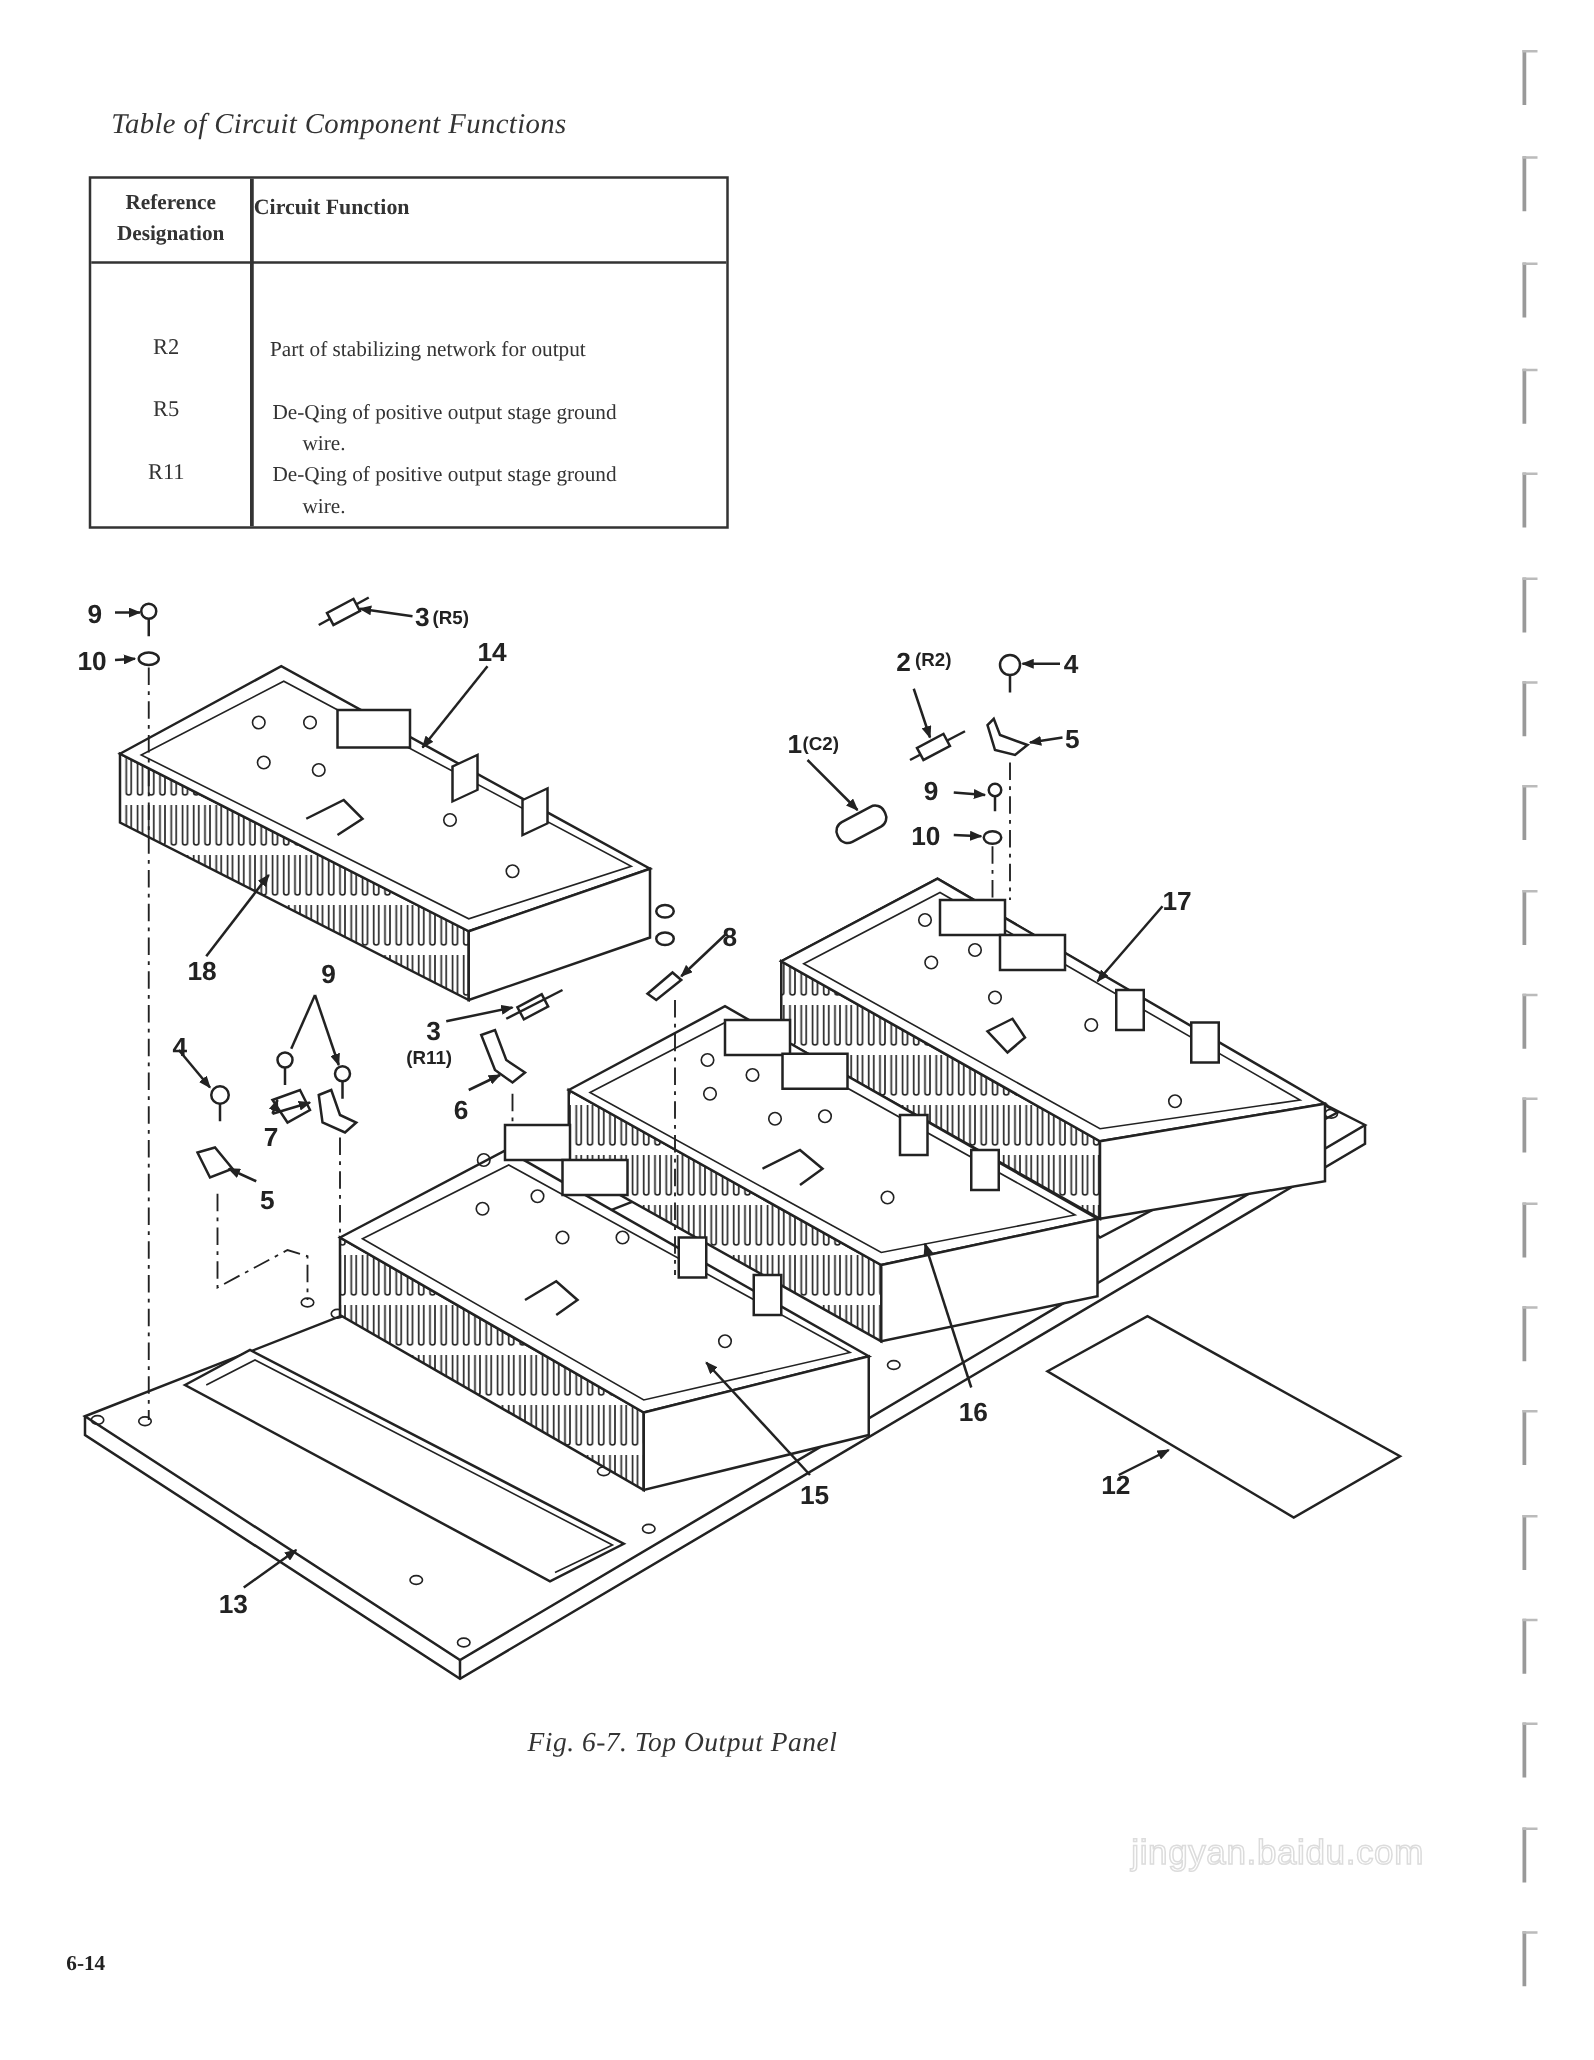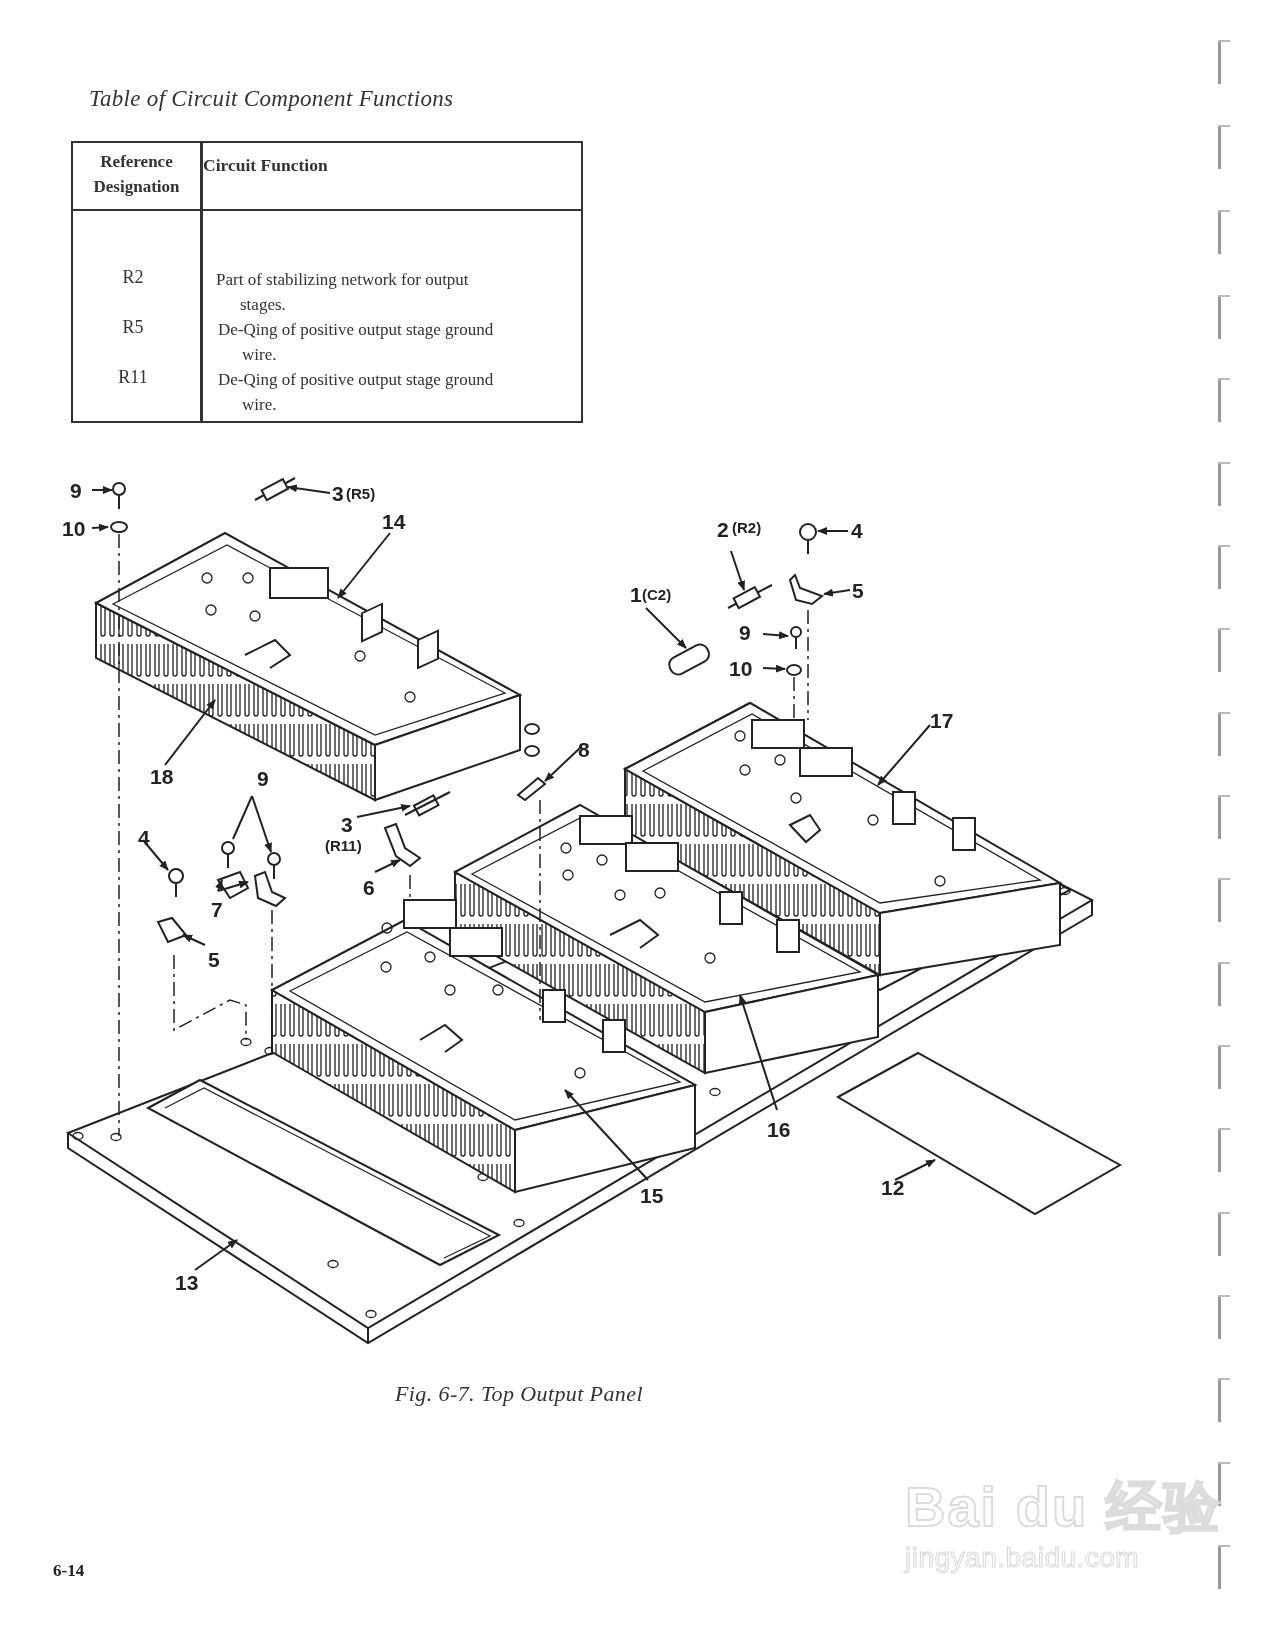--- a/index.html
+++ b/index.html
@@ -10,21 +10,21 @@
   #func-table { position:absolute; left:71px; top:141px; width:512px; height:282px; border:2.5px solid #333; box-sizing:border-box; }
   #func-table .hdr { position:absolute; left:0; top:0; right:0; height:66px; border-bottom:2.5px solid #333; }
   #func-table .vline { position:absolute; left:127px; top:0; bottom:0; width:2.5px; background:#333; }
   .hdr-ref { position:absolute; left:0; width:127px; top:6px; text-align:center; font-weight:bold; font-size:17px; line-height:25px; color:#333; }
   .hdr-fn { position:absolute; left:130px; right:0; top:12px; text-align:left; font-weight:bold; font-size:17.5px; color:#333; }
   .row { position:absolute; left:0; right:0; height:50px; }
   .ref { position:absolute; left:0; width:120px; text-align:center; font-size:18px; color:#333; top:0; }
   .fn { position:absolute; left:143px; right:8px; font-size:17px; line-height:25px; color:#333; top:0; }
   .fn .l2 { display:block; padding-left:24px; }
   #figure { position:absolute; left:0; top:440px; }
-  #caption { position:absolute; left:395px; top:1381px; font-size:22px; font-style:italic; color:#333; letter-spacing:0.4px; }
+  #caption { position:absolute; left:422px; top:1381px; font-size:22px; font-style:italic; color:#333; letter-spacing:0.4px; }
   #page-num { position:absolute; left:53px; top:1561px; font-size:17px; font-weight:bold; color:#222; }
   .binder { position:absolute; left:1218px; width:3px; background:#999; height:44px; }
   .binder::before { content:""; position:absolute; left:0; top:0; width:12px; height:2px; background:#bbb; }
   #watermark { position:absolute; left:905px; top:1470px; color:#e6e6e6; }
   #watermark .brand { font-size:56px; font-weight:bold; letter-spacing:2px; -webkit-text-stroke:2px #dcdcdc; color:#fff; }
   #watermark .url { font-size:28px; -webkit-text-stroke:1.2px #dcdcdc; color:#fff; display:block; margin-top:-4px; letter-spacing:0.5px; }
   .lbl { font-family:"Liberation Sans","DejaVu Sans",sans-serif; font-weight:bold; fill:#222; font-size:21px; }
   .lbl-sub { font-family:"Liberation Sans","DejaVu Sans",sans-serif; font-weight:bold; fill:#222; font-size:15px; }
   .ln { stroke:#222; stroke-width:2; fill:none; }
   .ln-thin { stroke:#222; stroke-width:1.3; fill:none; }
@@ -41,21 +41,21 @@
     <div class="hdr-ref">
       <span>Reference</span><br>
       <span>Designation</span>
     </div>
     <div class="hdr-fn">Circuit Function</div>
   </div>
   <div class="vline"></div>
 
   <div class="row" style="top:124px">
     <div class="ref">R2</div>
-    <div class="fn"><span>Part of stabilizing network for output</span><span class="l2">stages.</span></div>
+    <div class="fn"><span>Part of stabilizing network for output</span></div>
   </div>
   <div class="row" style="top:174px">
     <div class="ref">R5</div>
     <div class="fn" style="left:145px"><span>De-Qing of positive output stage ground</span><span class="l2">wire.</span></div>
   </div>
   <div class="row" style="top:224px">
     <div class="ref">R11</div>
     <div class="fn" style="left:145px"><span>De-Qing of positive output stage ground</span><span class="l2">wire.</span></div>
   </div>
 </div>
@@ -303,15 +303,14 @@
   <div class="binder" style="top:1045px"></div>
   <div class="binder" style="top:1128px"></div>
   <div class="binder" style="top:1212px"></div>
   <div class="binder" style="top:1295px"></div>
   <div class="binder" style="top:1378px"></div>
   <div class="binder" style="top:1462px"></div>
   <div class="binder" style="top:1545px"></div>
 </div>
 
 <div id="watermark" class="sans">
-  <span class="brand">Bai du 经验</span>
   <span class="url">jingyan.baidu.com</span>
 </div>
 
 </body></html>

